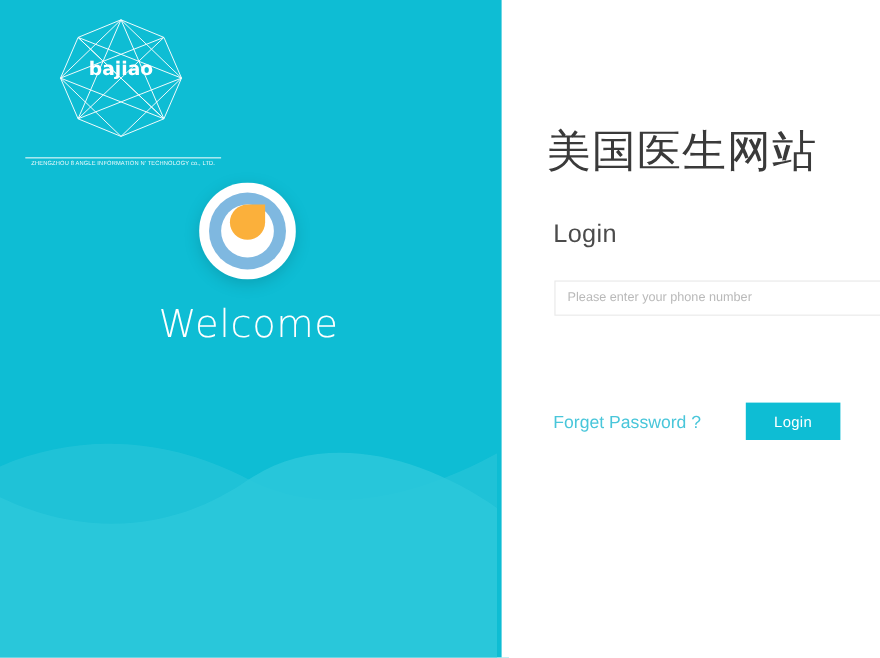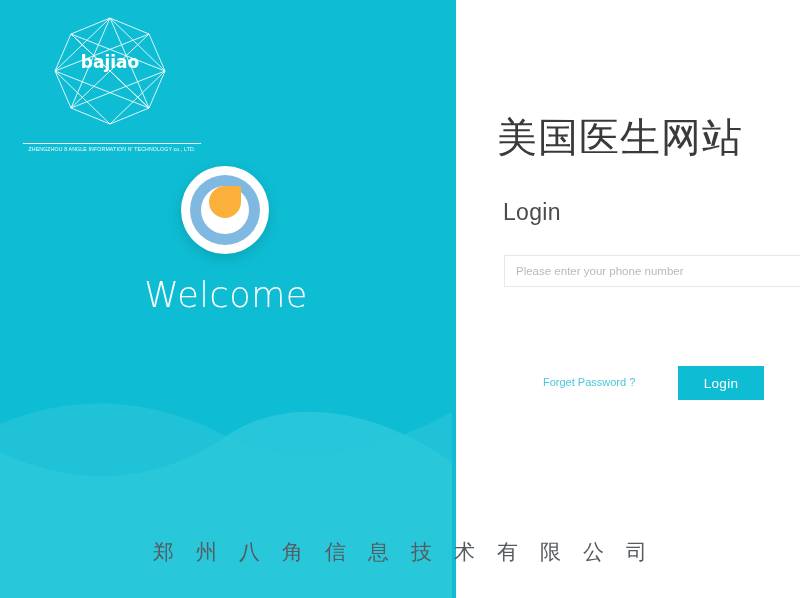--- a/index.html
+++ b/index.html
@@ -155,26 +155,25 @@
     color: #b9b9b9;
     font-size: 11.5px;
   }
   #phone-field { top: 255px; }
   #password-field { top: 315px; }
 
   #forget-password-link {
     position: absolute;
     left: 47px;
     top: 376px;
-    font-size: 11px;
+    font-size: 16px;
     color: #49c6da;
     text-decoration: none;
     cursor: pointer;
     white-space: nowrap;
-    margin-left: 40px;
   }
   #login-button {
     position: absolute;
     left: 222px;
     top: 366px;
     width: 86px;
     height: 34px;
     background: #0ebdd4;
     border: none;
     color: #ffffff;
@@ -246,15 +245,14 @@
     <div id="login-heading">Login</div>
 
     <input id="phone-field" class="login-field" type="text" placeholder="Please enter your phone number" style="">
 
 
     <a id="forget-password-link" href="#">Forget Password ?</a>
 
     <button id="login-button">Login</button>
   </div>
 
-  <div id="footer-text">郑州八角信息技术有限公司</div>
 
 </div>
 
 </body></html>

